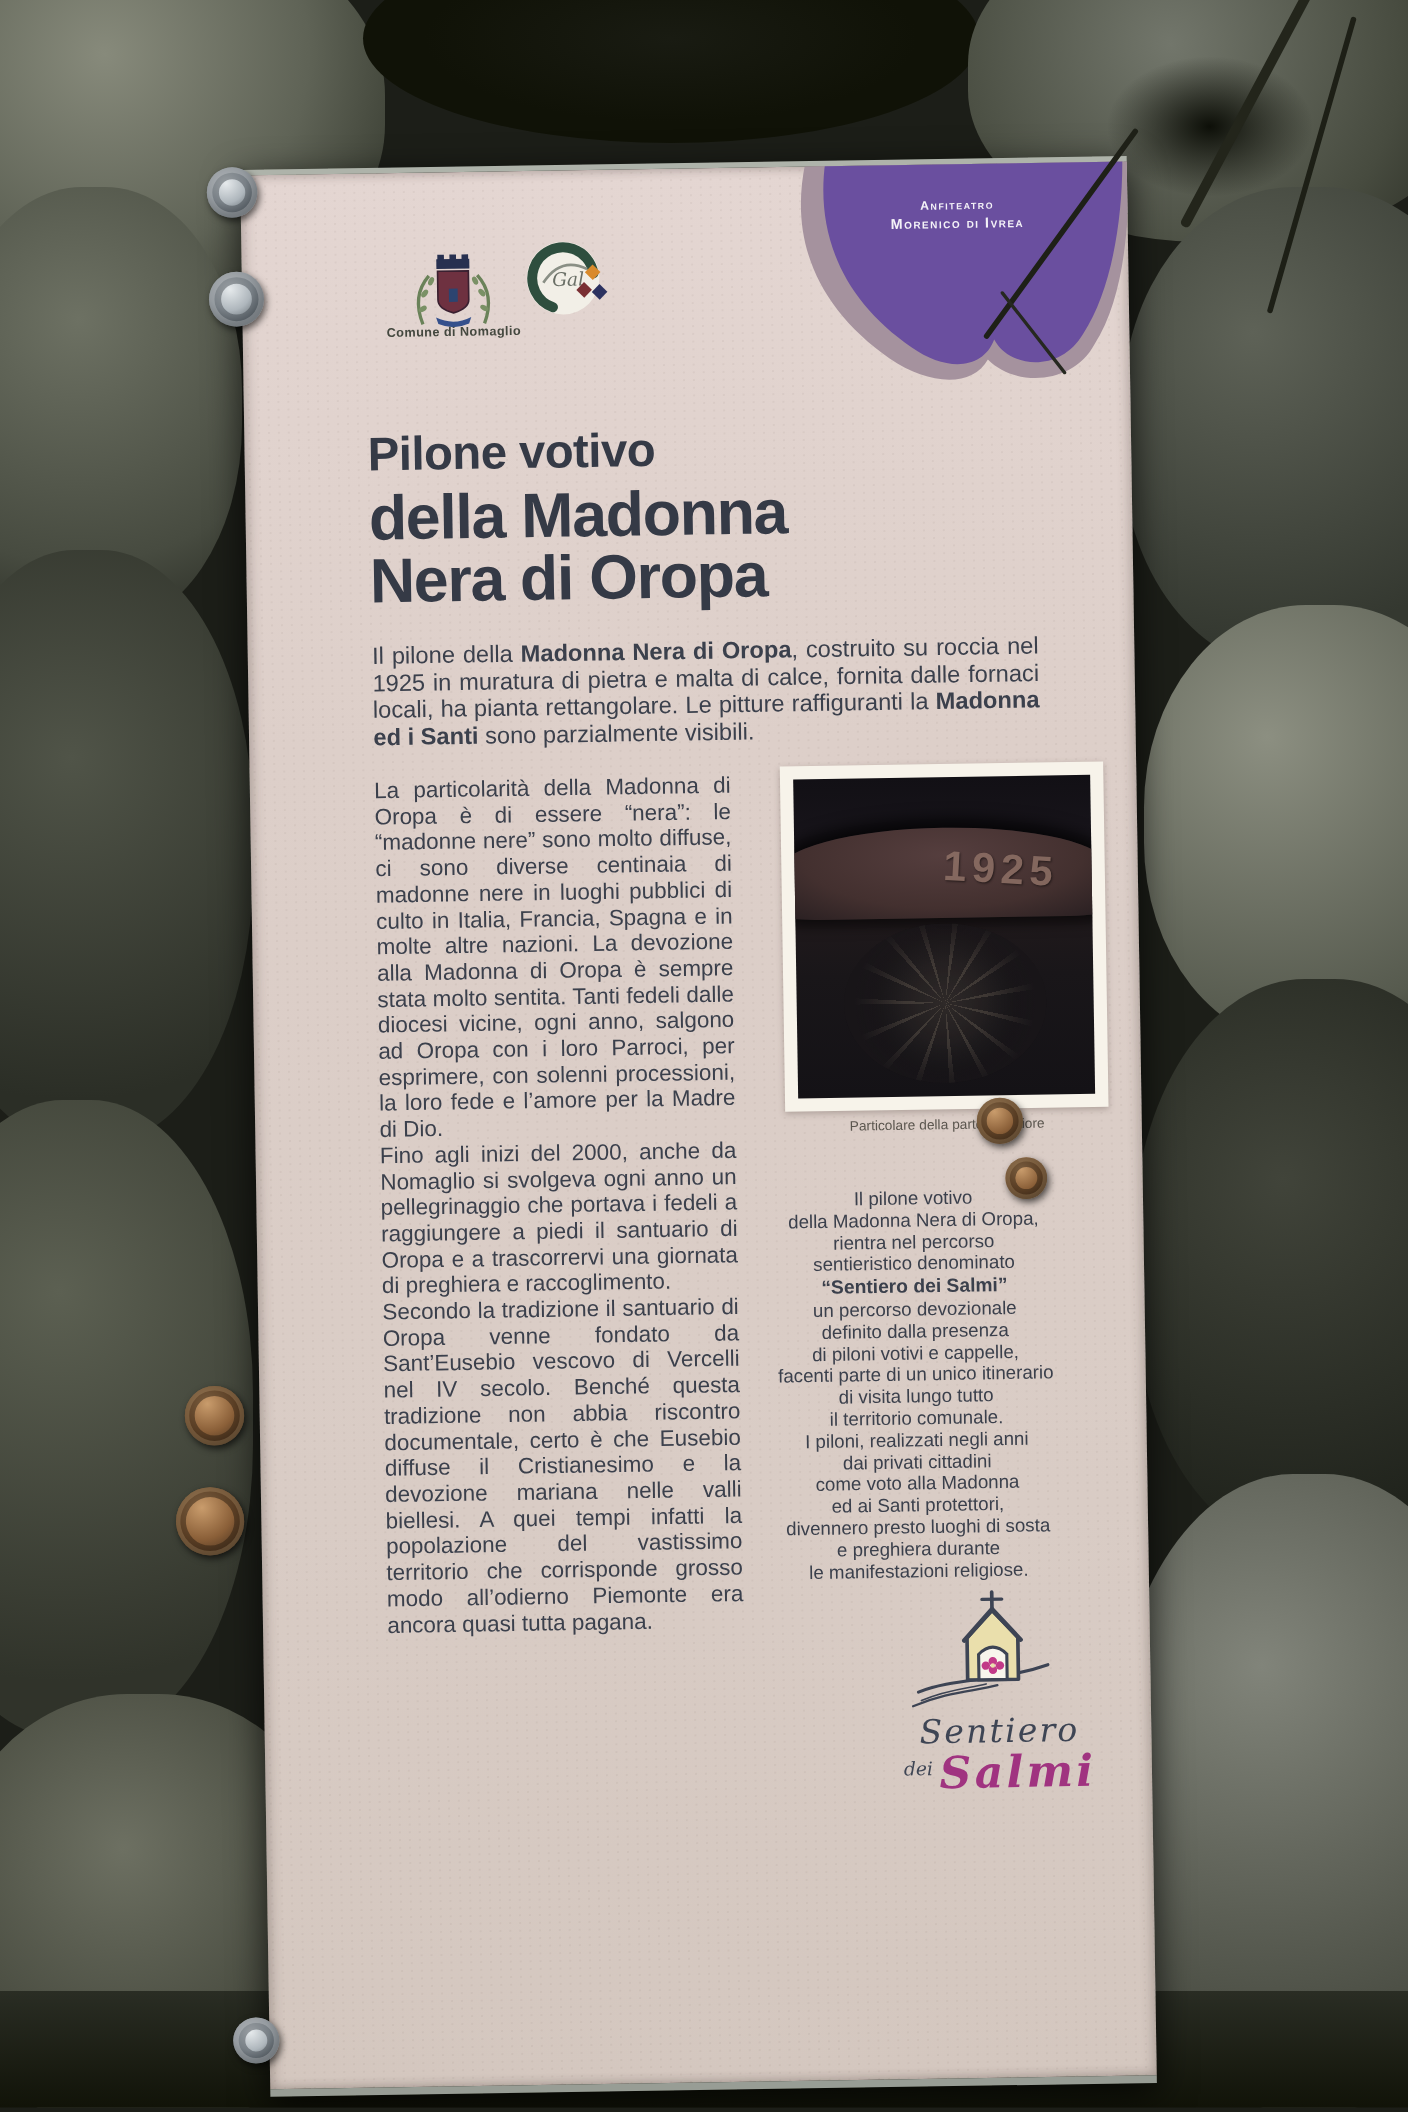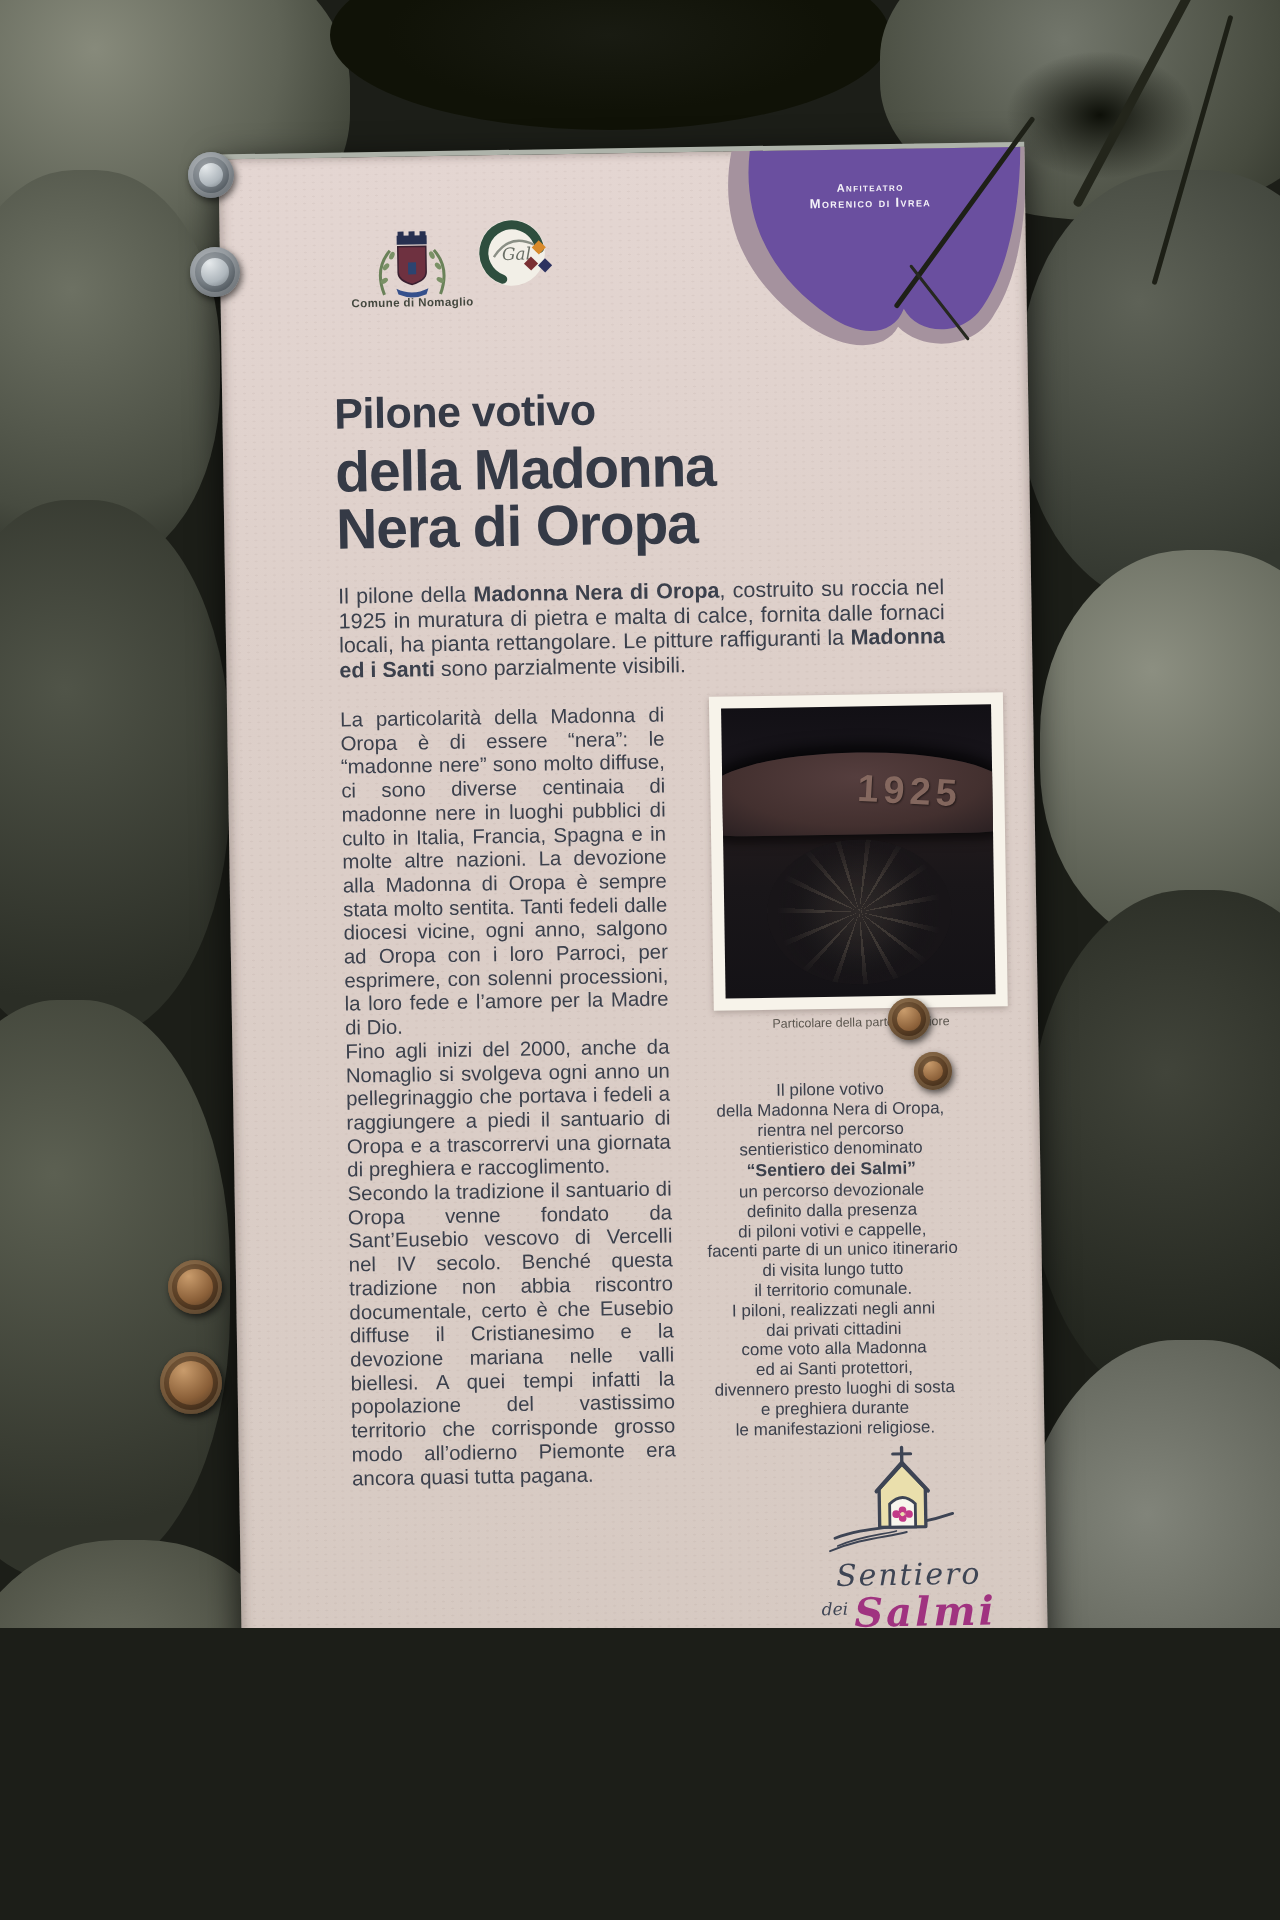--- a/index.html
+++ b/index.html
@@ -1,17 +1,17 @@
 <!DOCTYPE html>
 <html><head>
 <meta charset="utf-8">
 <style>
   html,body{margin:0;padding:0;width:1280px;height:1920px;overflow:hidden;background:#1c1e18;
     font-family:"Liberation Sans",sans-serif;}
-  .stage{position:relative;width:1280px;height:1628px;overflow:hidden;}
+  .stage{position:relative;width:1280px;height:1916px;overflow:hidden;}
 
   
   .rock{position:absolute;border-radius:46%;}
   .r1{left:-90px;top:-70px;width:440px;height:340px;background:radial-gradient(circle at 42% 35%,#878a7b,#5f6356 55%,#383c31 88%);}
   .r2{left:-50px;top:170px;width:270px;height:400px;background:radial-gradient(circle at 45% 30%,#6d7163,#474b40 70%,#2c2f27 95%);}
   .r3{left:330px;top:-60px;width:560px;height:190px;background:radial-gradient(closest-side,#191b12,#101207 80%);border-radius:50%;}
   .r4{left:880px;top:-80px;width:460px;height:300px;background:radial-gradient(circle at 40% 40%,#72766b,#474b3f 65%,#2a2d24 95%);}
   .r5{left:1020px;top:170px;width:340px;height:440px;background:radial-gradient(circle at 35% 30%,#5e6257,#343830 75%);}
   .r6{left:1040px;top:550px;width:320px;height:400px;background:radial-gradient(circle at 35% 30%,#8c8f81,#565a4e 75%,#33362d 95%);}
   .r7{left:1030px;top:890px;width:340px;height:520px;background:radial-gradient(circle at 40% 35%,#41443a,#20231c 80%);}

